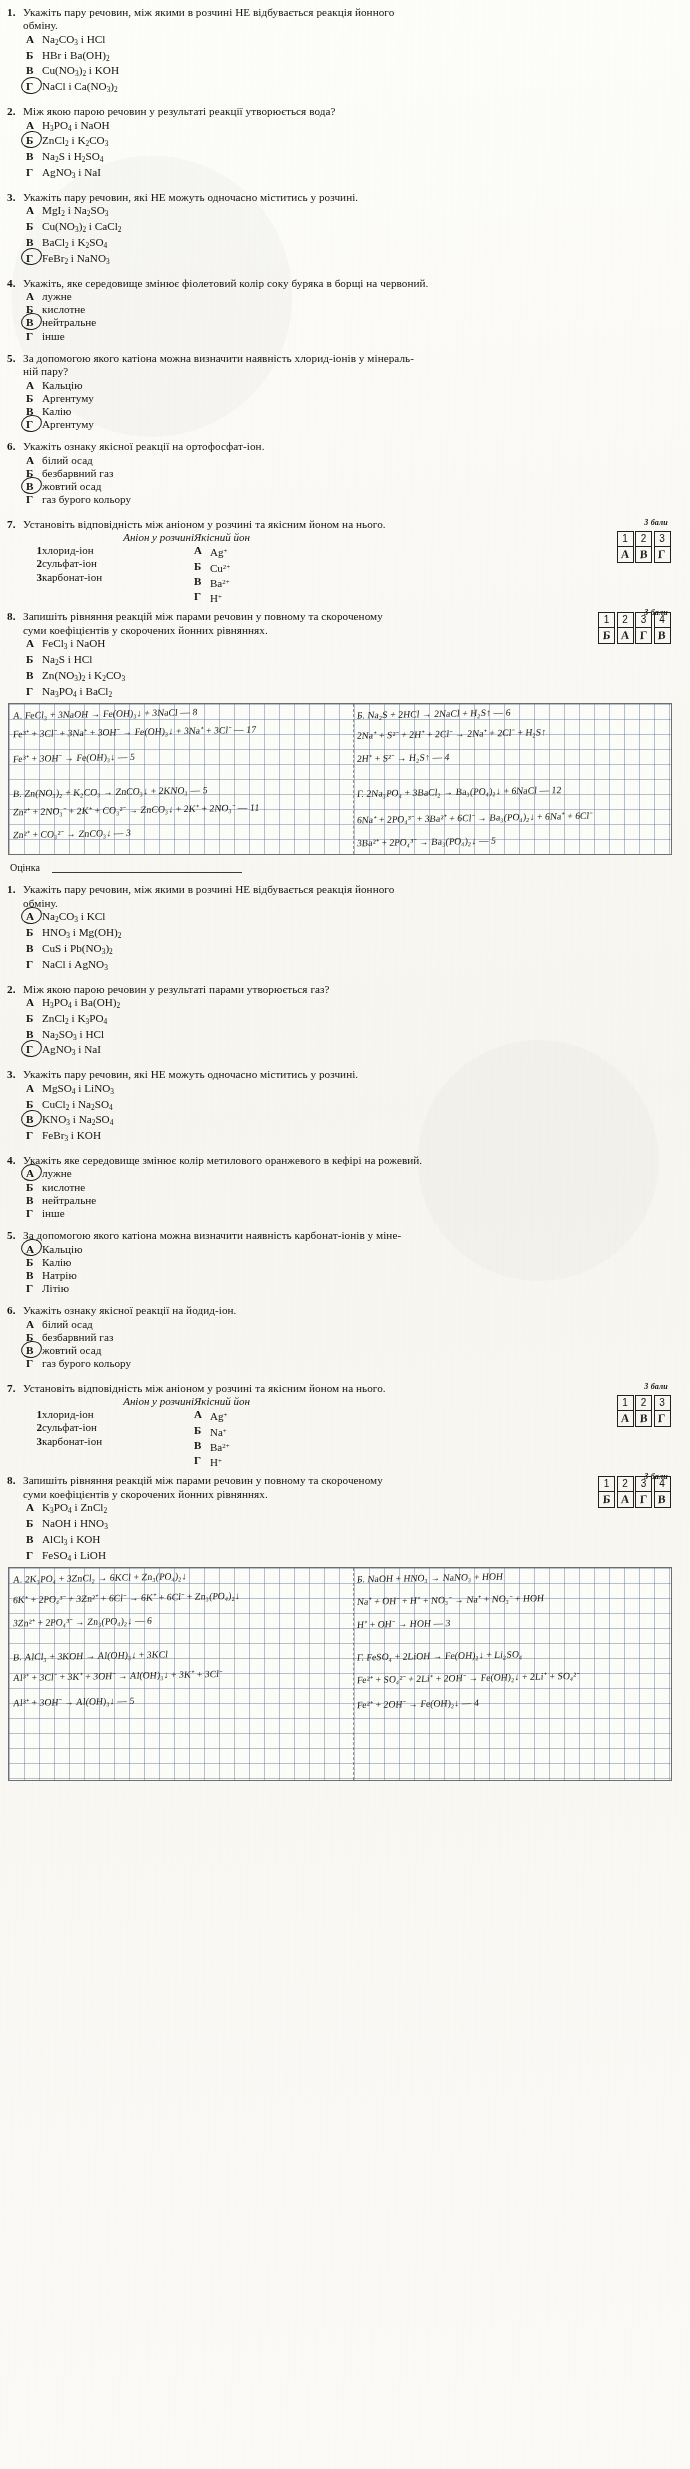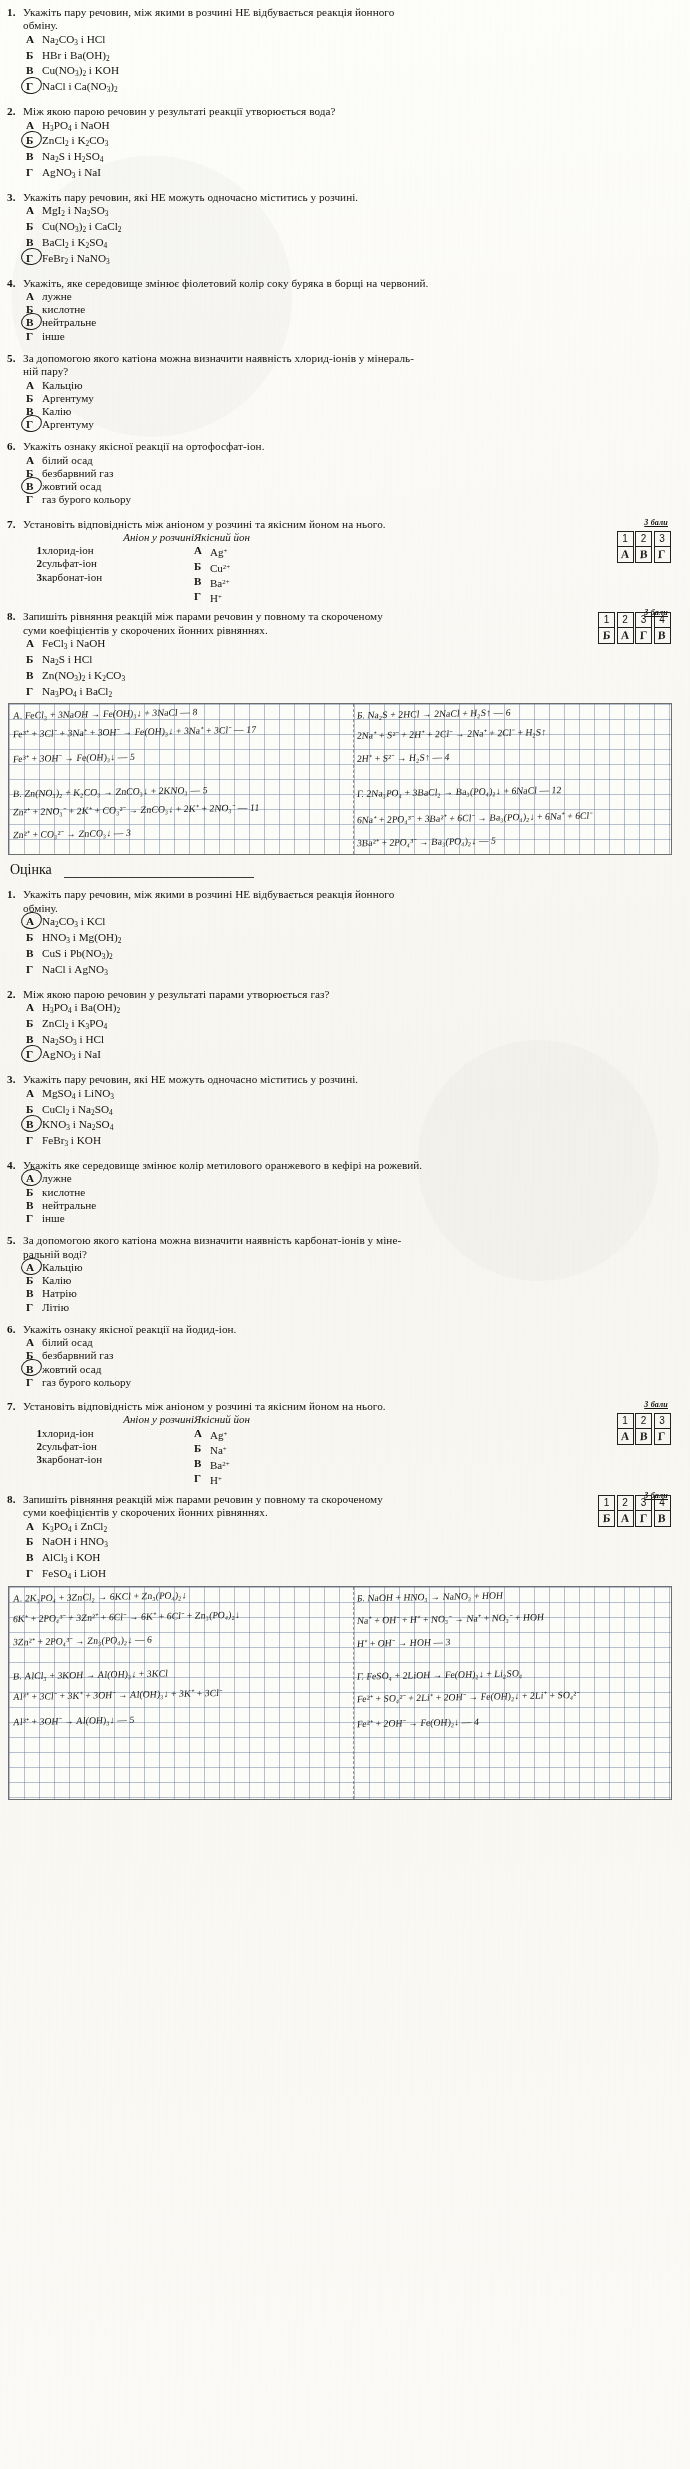--- a/index.html
+++ b/index.html
@@ -95,21 +95,20 @@
   .match .row .k { width: 16px; flex:0 0 16px; font-weight:bold; }
 
   
   .score {
     position: absolute;
     right: 12px;
     font-size: 8px;
     font-style: italic;
     font-weight: bold;
     letter-spacing: .2px;
-    text-decoration: underline;
   }
   .abox { position:absolute; right: 8px; }
   .abox .brow { display: flex; }
   .abox .cell {
     width: 17px; height: 16px;
     border: 1.1px solid #222;
     margin-right: 1.5px;
     font-size: 10px;
     line-height: 14px;
     text-align: center;
@@ -149,21 +148,21 @@
     font-size: 9.6px;
     line-height: 11px;
     color: #161616;
     white-space: nowrap;
     transform: rotate(-1.1deg) skewX(-7deg);
     letter-spacing: .1px;
   }
 
   .ocinka {
     margin: 7px 0 10px 6px;
-    font-size: 14px;
+    font-size: 10px;
     display: flex;
     align-items: flex-end;
     gap: 12px;
   }
   .ocinka .line {
     display:inline-block;
     width: 190px;
     border-bottom: 1px solid #3a3a3a;
     height: 9px;
   }
@@ -550,21 +549,21 @@
           <div class="opt">
             <span class="optL">Г</span>
             <span class="optT">інше</span>
           </div>
         </div>
         <div class="sep-space"></div>
       </div>
       <div class="q">
         <div class="qline">
           <span class="qnum">5.</span>
-          <span class="qtext"><span>За допомогою якого катіона можна визначити наявність карбонат-іонів у міне-</span><span class="cont">ральній воді?</span></span>
+          <span class="qtext"><span>За допомогою якого катіона можна визначити наявність карбонат-іонів у міне-</span></span>
         </div>
         <div class="opts">
           <div class="opt circled">
             <span class="optL">А</span>
             <span class="optT">Кальцію</span>
           </div>
           <div class="opt">
             <span class="optL">Б</span>
             <span class="optT">Калію</span>
           </div>

